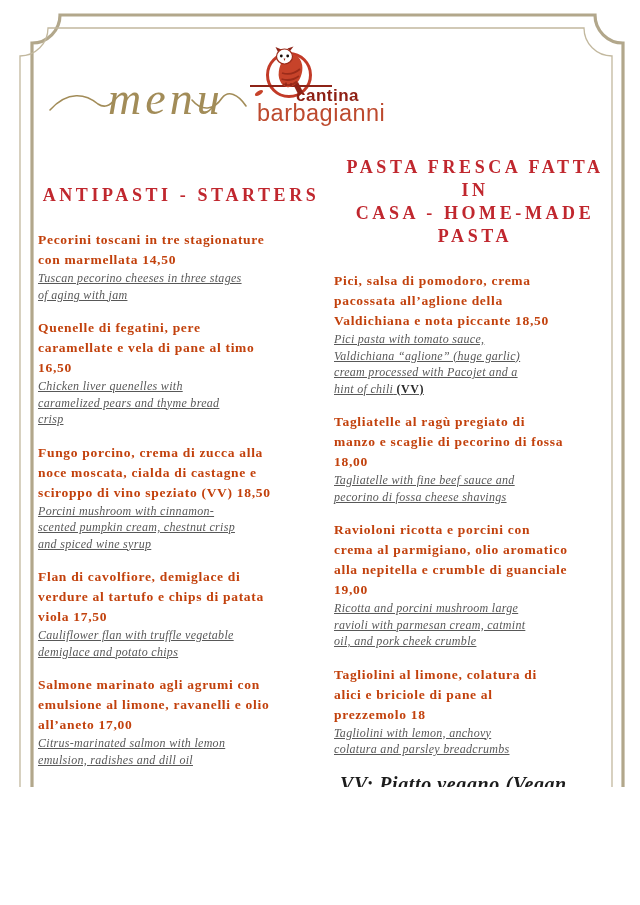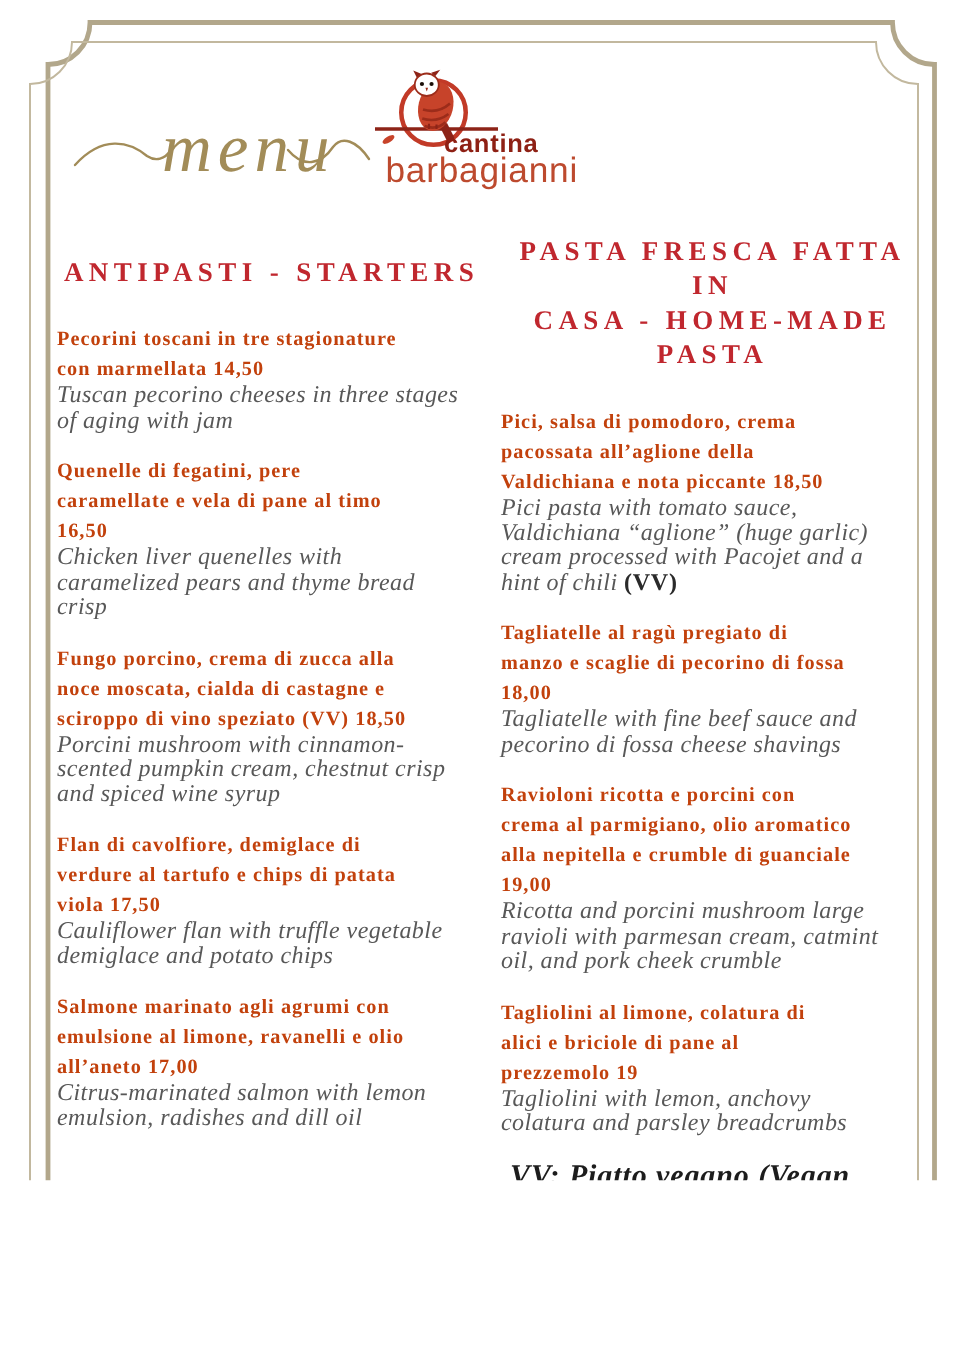--- a/index.html
+++ b/index.html
@@ -26,40 +26,41 @@
     margin:0 0 23px 0;
     font-family:"Liberation Serif", serif;
     font-weight:700;
     font-size:18px;
     line-height:23px;
     letter-spacing:3.6px;
     color:#c0272e;
     text-align:center;
     white-space:pre-line;
   }
-  .col-left h2.section-heading{}
+  .col-left h2.section-heading{margin-top:14px;}
 
   .item{margin:0 0 15px 0;}
   .dish-title{
     margin:0;
     font-weight:700;
     font-size:13.5px;
     line-height:20px;
     letter-spacing:0.7px;
     color:#c2410c;
     white-space:pre-line;
   }
   .dish-desc{
     margin:0;
     font-style:italic;
-    font-size:16px;
+    font-size:12px;
     line-height:16.5px;
     letter-spacing:0.3px;
     color:#585858;
     white-space:pre-line;
+    text-decoration:underline;
   }
   .dish-desc b{font-style:normal;color:#2a2a2a;letter-spacing:0.5px;}
   .footnote{
     margin:13px 0 0 6px;
     font-style:italic;
     font-weight:700;
     font-size:20px;
     color:#1c1c1c;
     letter-spacing:0.6px;
     white-space:pre-line;
@@ -170,21 +171,21 @@
 crema al parmigiano, olio aromatico
 alla nepitella e crumble di guanciale
 19,00</p>
       <p class="dish-desc">Ricotta and porcini mushroom large
 ravioli with parmesan cream, catmint
 oil, and pork cheek crumble</p>
     </article>
     <article class="item">
       <p class="dish-title">Tagliolini al limone, colatura di
 alici e briciole di pane al
-prezzemolo 19</p>
+prezzemolo 18</p>
       <p class="dish-desc">Tagliolini with lemon, anchovy
 colatura and parsley breadcrumbs</p>
     </article>
 
     <p class="footnote">VV: Piatto vegano (Vegan dish)</p>
   </section>
 
 </div>
 
 </body></html>

